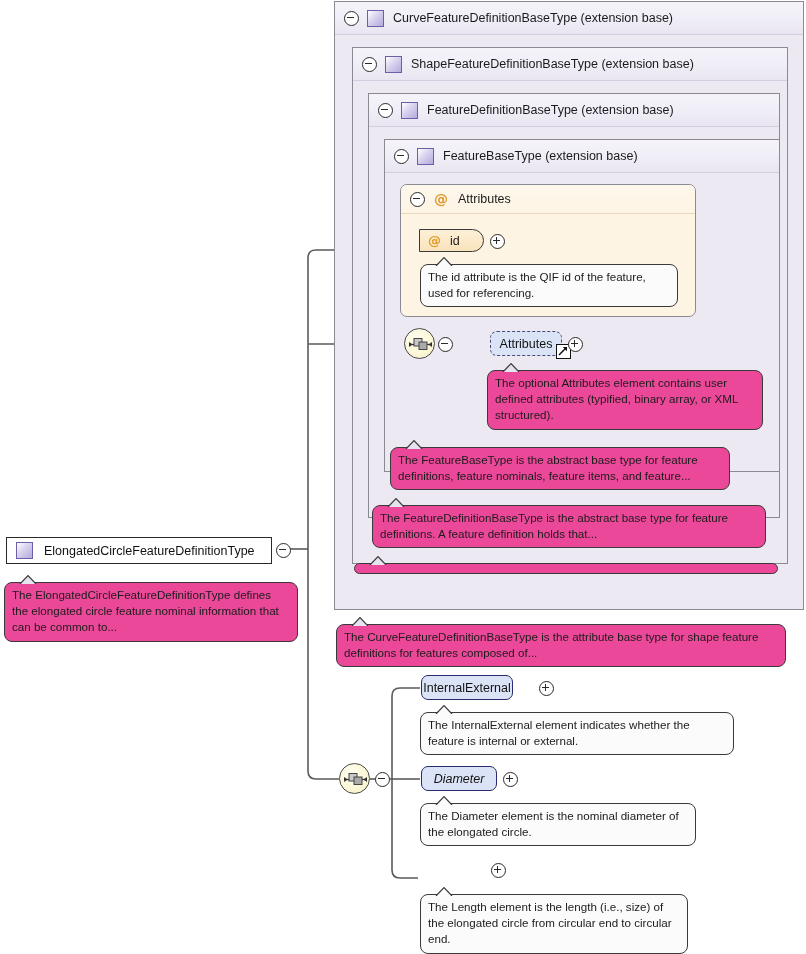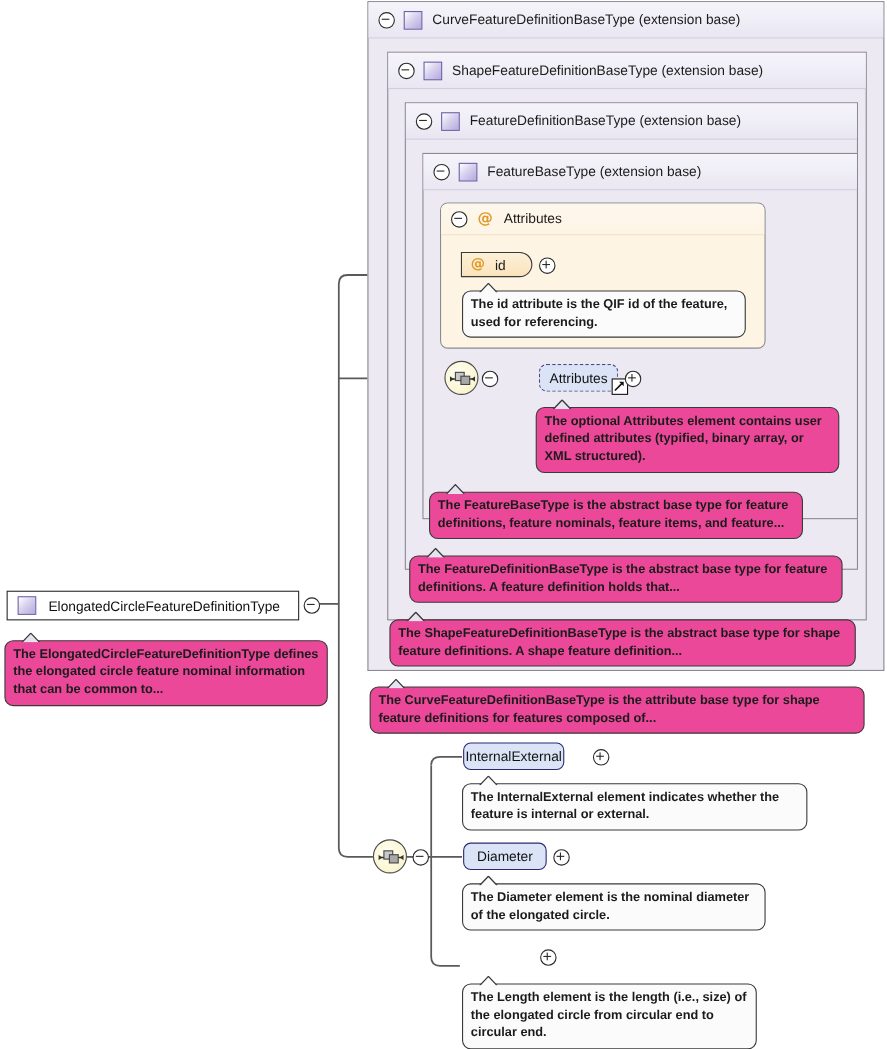--- a/index.html
+++ b/index.html
@@ -109,21 +109,21 @@
     height:27px;display:flex;align-items:center;
   }
   .rootbox .tybox{margin-left:9px;}
   .rootbox .rtext{margin-left:11px;font-size:12.5px;color:#111;white-space:nowrap;}
 
   
   .note{
     position:absolute;box-sizing:border-box;
     border:1.2px solid #3a3a3a;border-radius:8px;
     padding:4px 7px 5px 7px;
-    font-size:11.6px;line-height:16.2px;color:#1b1b1b;font-weight:bold;
+    font-size:11.6px;line-height:16.2px;color:#1b1b1b;
   }
   .note .tail{
     position:absolute;top:-8px;left:14px;width:18px;height:9px;overflow:hidden;
   }
   .note .tail svg{display:block;}
   .note.lav{background:#ec4899;}
   .note.wht{background:#fbfbfb;}
   .note p{margin:0;}
 
   
@@ -264,21 +264,20 @@
     </span>
     <p>The FeatureDefinitionBaseType is the abstract base type for feature definitions. A feature definition holds that...</p>
   </div>
 
   <div class="note lav" style="left:354px;top:563px;width:424px;">
     <span class="tail">
       <svg width="18" height="9" viewBox="0 0 18 9">
           <path d="M1,9 L9,0.6 L17,9" fill="#e6e2f0" stroke="#3a3a3a" stroke-width="1.2"></path>
         </svg>
     </span>
-    <p>The ShapeFeatureDefinitionBaseType is the abstract base type for shape feature definitions. A shape feature definition...</p>
   </div>
 
   <div class="note lav" style="left:336px;top:624px;width:450px;">
     <span class="tail">
       <svg width="18" height="9" viewBox="0 0 18 9">
           <path d="M1,9 L9,0.6 L17,9" fill="#e6e2f0" stroke="#3a3a3a" stroke-width="1.2"></path>
         </svg>
     </span>
     <p>The CurveFeatureDefinitionBaseType is the attribute base type for shape feature definitions for features composed of...</p>
   </div>
@@ -315,21 +314,21 @@
   <span class="plus" style="position:absolute;left:539px;top:681px;"></span>
   <div class="note wht" style="left:420px;top:712px;width:314px;">
     <span class="tail">
       <svg width="18" height="9" viewBox="0 0 18 9">
           <path d="M1,9 L9,0.6 L17,9" fill="#fbfbfb" stroke="#3a3a3a" stroke-width="1.2"></path>
         </svg>
     </span>
     <p>The InternalExternal element indicates whether the feature is internal or external.</p>
   </div>
 
-  <div class="elem" style="left:421px;top:766px;width:76px;">
+  <div class="elem" style="left:421px;top:766px;width:76px;font-style:italic;">
     <span>Diameter</span>
   </div>
   <span class="plus" style="position:absolute;left:503px;top:772px;"></span>
   <div class="note wht" style="left:420px;top:803px;width:276px;">
     <span class="tail">
       <svg width="18" height="9" viewBox="0 0 18 9">
           <path d="M1,9 L9,0.6 L17,9" fill="#fbfbfb" stroke="#3a3a3a" stroke-width="1.2"></path>
         </svg>
     </span>
     <p>The Diameter element is the nominal diameter of the elongated circle.</p>

